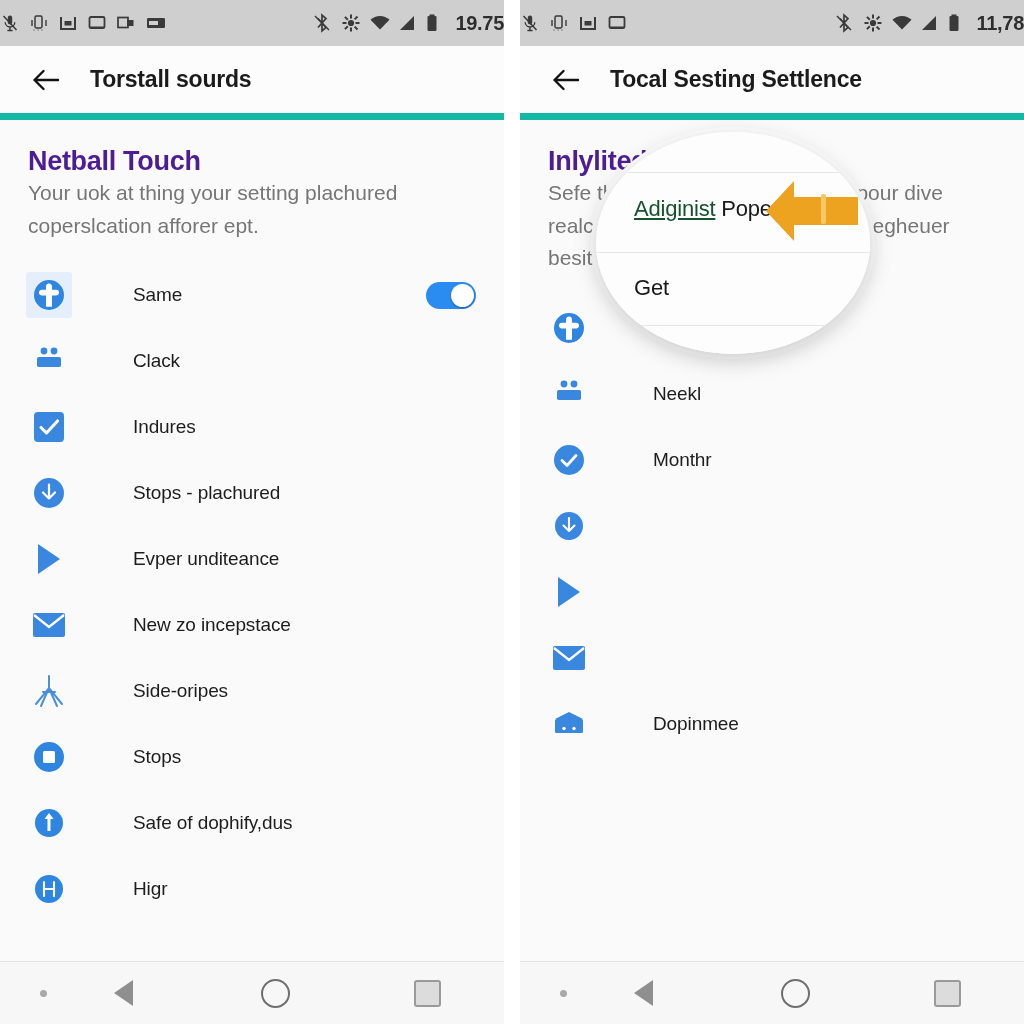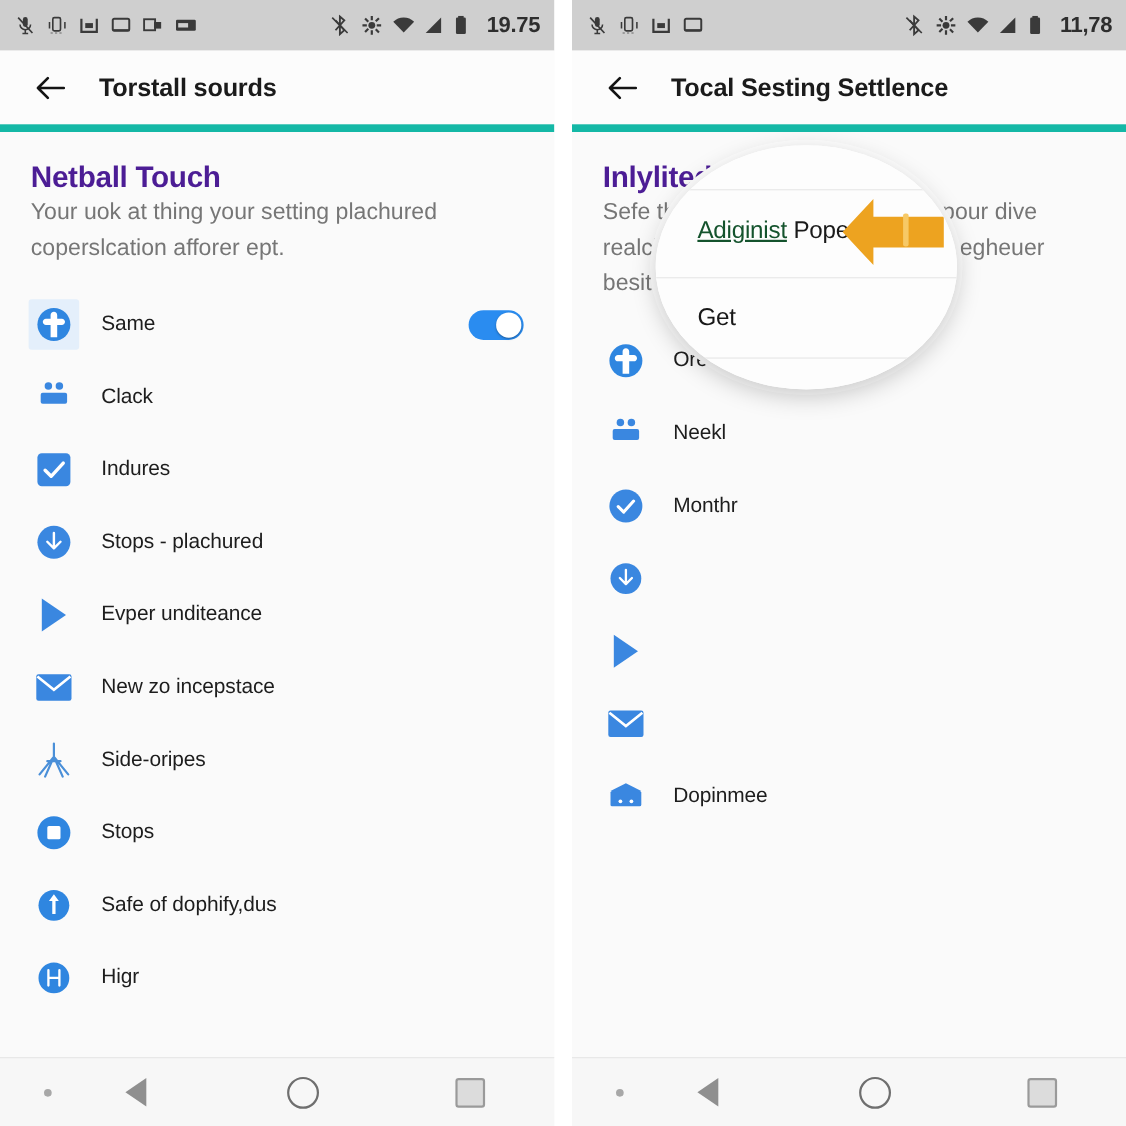--- a/index.html
+++ b/index.html
@@ -29,21 +29,21 @@
   }
   .phone.left { margin-right: 16px; }
 
   
   .statusbar {
     height: 46px;
     flex: 0 0 46px;
     background: #cfcfcf;
     display: flex;
     align-items: center;
-    padding: 0 13px;
+    padding: 0 0;
     box-sizing: border-box;
   }
   .sb-left, .sb-right {
     display: flex;
     align-items: center;
     gap: 9px;
   }
   .sb-left { flex: 1 1 auto; }
   .sb-right { gap: 8px; }
   .sb-ico {
@@ -116,20 +116,21 @@
     max-width: 452px;
   }
 
   .list { margin-top: 20px; }
   .row {
     display: flex;
     align-items: center;
     height: 66px;
     padding: 0 28px 0 0;
     position: relative;
+    gap: 41px;
   }
   .row .iconwrap {
     width: 46px;
     height: 46px;
     flex: 0 0 46px;
     margin-left: 26px;
     display: flex;
     align-items: center;
     justify-content: center;
     border-radius: 3px;

